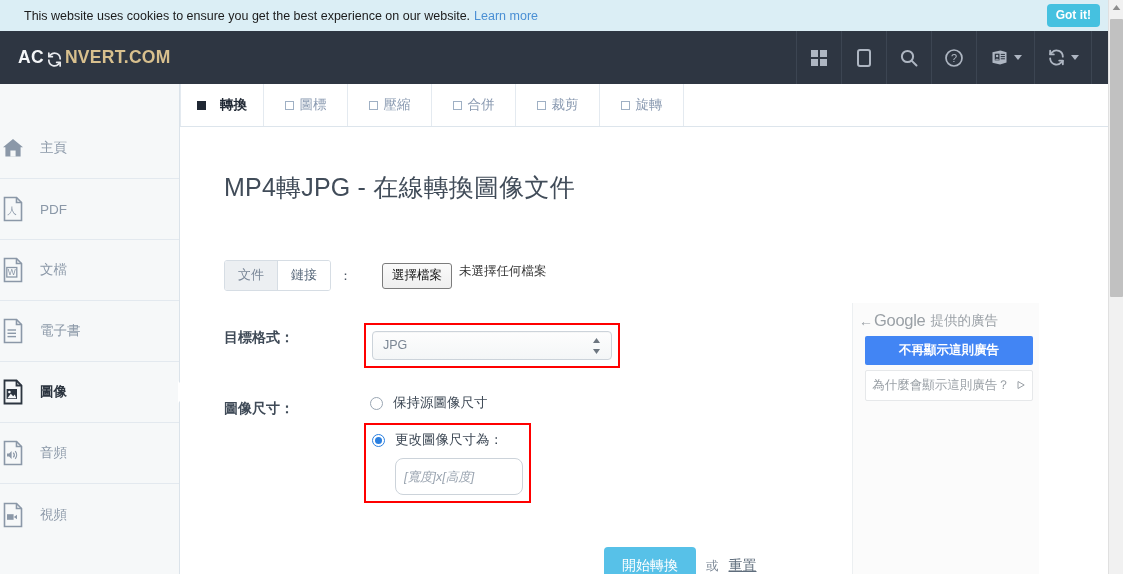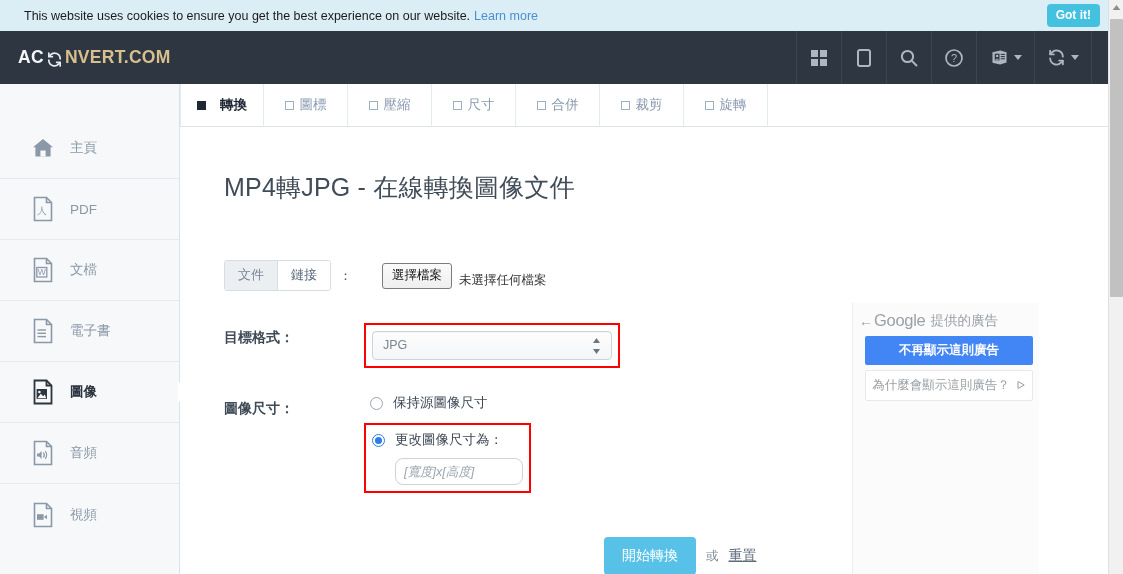--- a/index.html
+++ b/index.html
@@ -98,21 +98,20 @@
     background: #f6f8f9;
     border-right: 1px solid #dbe3ea;
     padding-top: 34px;
     position: relative;
     flex: 0 0 180px;
   }
   .side-item {
     height: 61px;
     display: flex;
     align-items: center;
-    padding-left: 30px;
     color: #8b98a8;
     font-size: 13.5px;
     border-bottom: 1px solid #e3e9ef;
     cursor: pointer;
     position: relative;
   }
   .side-item:last-child { border-bottom: none; }
   .side-item .si-icon {
     width: 26px; height: 26px;
     margin-right: 14px;
@@ -197,21 +196,21 @@
     background: #fff;
     cursor: pointer;
     border-right: 1px solid #d6dde4;
   }
   .seg-btn:last-child { border-right: none; }
   .seg-btn.active { background: #eceff2; color: #7a8798; }
   .colon { margin: 0 8px; color: #4a5563; font-size: 13px; }
   #file-picker {
     margin-left: 22px;
     display: flex;
-    align-items: flex-end;
+    align-items: flex-start;
     font-size: 13px;
     color: #333;
   }
   #choose-file-btn {
     border: 1px solid #7c7c7c;
     background: linear-gradient(#fbfbfb, #efefef);
     border-radius: 3px;
     padding: 3px 9px 4px;
     font-size: 12.5px;
     color: #111;
@@ -265,21 +264,21 @@
   }
   .radio.checked { border-color: #2a7fe0; }
   .radio.checked::after {
     content: "";
     position: absolute;
     inset: 2px;
     border-radius: 50%;
     background: #2a7fe0;
   }
   #size-input {
-    width: 128px; height: 27px;
+    width: 128px; height: 37px;
     margin-top: 9px;
     margin-left: 23px;
     border: 1px solid #ccd3da;
     border-radius: 8px;
     padding: 0 8px;
     font-size: 12.5px;
     font-style: italic;
     color: #0f172a;
     font-family: inherit;
     background: #fff;
@@ -556,24 +555,20 @@
           <span class="tab-sq"></span>
           <span>轉換</span>
         </div>
         <div class="tab">
           <span class="tab-sq"></span>
           <span>圖標</span>
         </div>
         <div class="tab">
           <span class="tab-sq"></span>
           <span>壓縮</span>
-        </div>
-        <div class="tab">
-          <span class="tab-sq"></span>
-          <span>尺寸</span>
         </div>
         <div class="tab">
           <span class="tab-sq"></span>
           <span>合併</span>
         </div>
         <div class="tab">
           <span class="tab-sq"></span>
           <span>裁剪</span>
         </div>
         <div class="tab">

